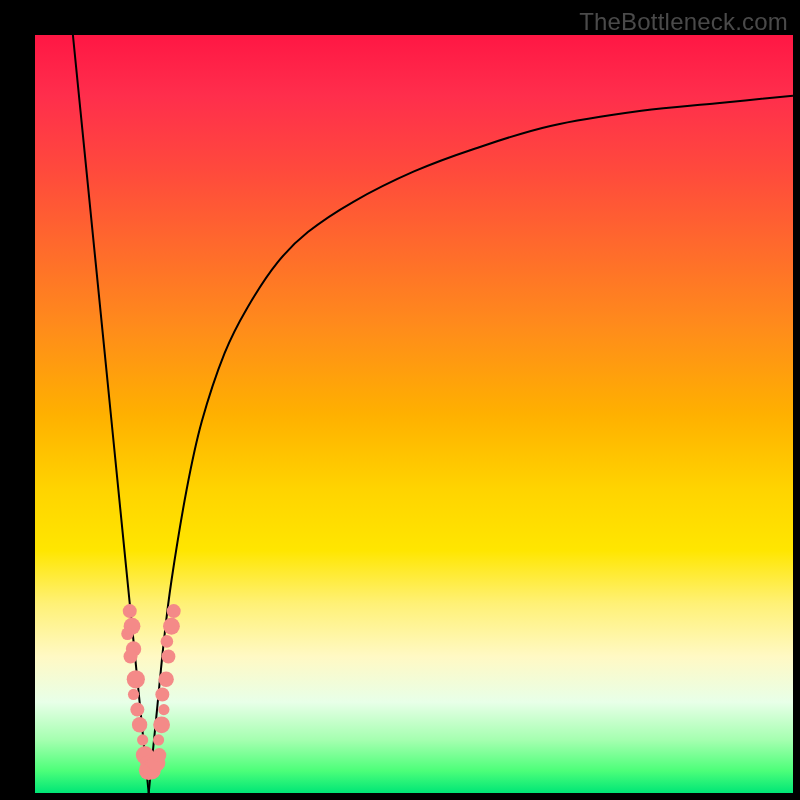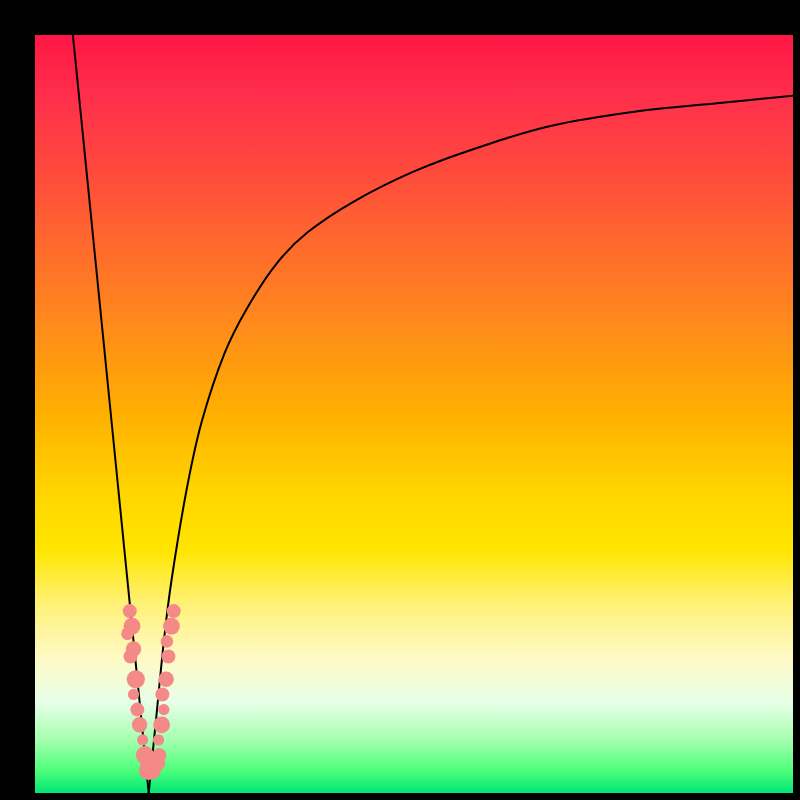--- a/index.html
+++ b/index.html
@@ -99,13 +99,14 @@
           <circle cx="127.34" cy="659.46" r="7.00" fill="#f48a88"></circle>
           <circle cx="131.13" cy="644.30" r="7.70" fill="#f48a88"></circle>
           <circle cx="133.41" cy="621.56" r="7.00" fill="#f48a88"></circle>
           <circle cx="131.89" cy="606.40" r="6.30" fill="#f48a88"></circle>
           <circle cx="136.44" cy="591.24" r="8.40" fill="#f48a88"></circle>
           <circle cx="138.71" cy="576.08" r="7.00" fill="#f48a88"></circle>
         </g>
     </svg>
   </div>
 
+  <div class="watermark">TheBottleneck.com</div>
 </div>
 
 </body></html>

